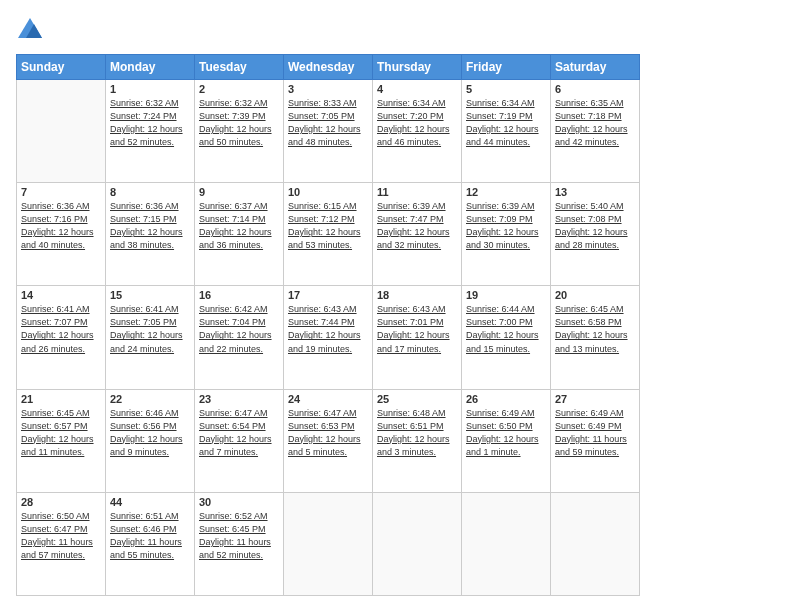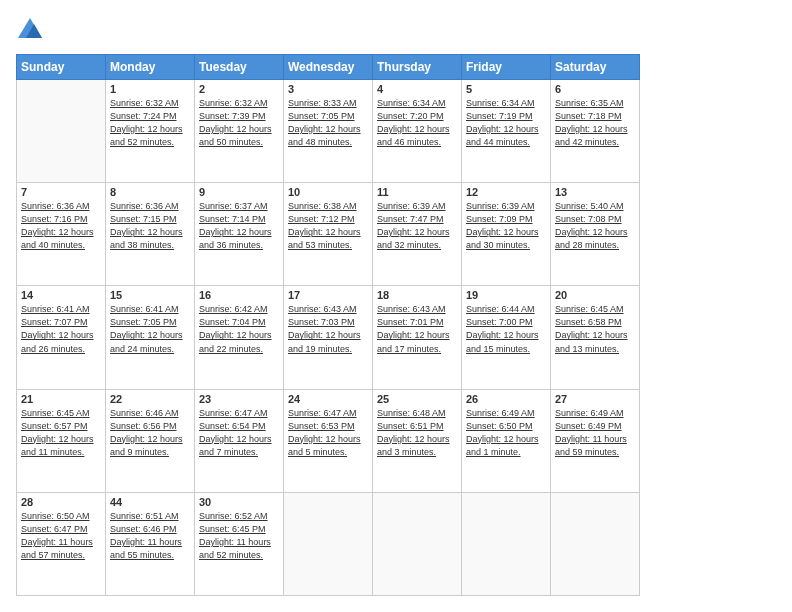--- a/index.html
+++ b/index.html
@@ -209,21 +209,21 @@
             <div class="day-info">
               <div>Sunrise: 6:37 AM</div>
               <div>Sunset: 7:14 PM</div>
               <div>Daylight: 12 hours</div>
               <div>and 36 minutes.</div>
             </div>
           </td>
           <td>
             <span class="day-num">10</span>
             <div class="day-info">
-              <div>Sunrise: 6:38 AM</div>
+              <div>Sunrise: 6:15 AM</div>
               <div>Sunset: 7:12 PM</div>
               <div>Daylight: 12 hours</div>
               <div>and 53 minutes.</div>
             </div>
           </td>
           <td>
             <span class="day-num">11</span>
             <div class="day-info">
               <div>Sunrise: 6:39 AM</div>
               <div>Sunset: 7:47 PM</div>
@@ -275,21 +275,21 @@
               <div>Sunrise: 6:42 AM</div>
               <div>Sunset: 7:04 PM</div>
               <div>Daylight: 12 hours</div>
               <div>and 22 minutes.</div>
             </div>
           </td>
           <td>
             <span class="day-num">17</span>
             <div class="day-info">
               <div>Sunrise: 6:43 AM</div>
-              <div>Sunset: 7:03 PM</div>
+              <div>Sunset: 7:44 PM</div>
               <div>Daylight: 12 hours</div>
               <div>and 19 minutes.</div>
             </div>
           </td>
           <td>
             <span class="day-num">18</span>
             <div class="day-info">
               <div>Sunrise: 6:43 AM</div>
               <div>Sunset: 7:01 PM</div>
               <div>Daylight: 12 hours</div>

